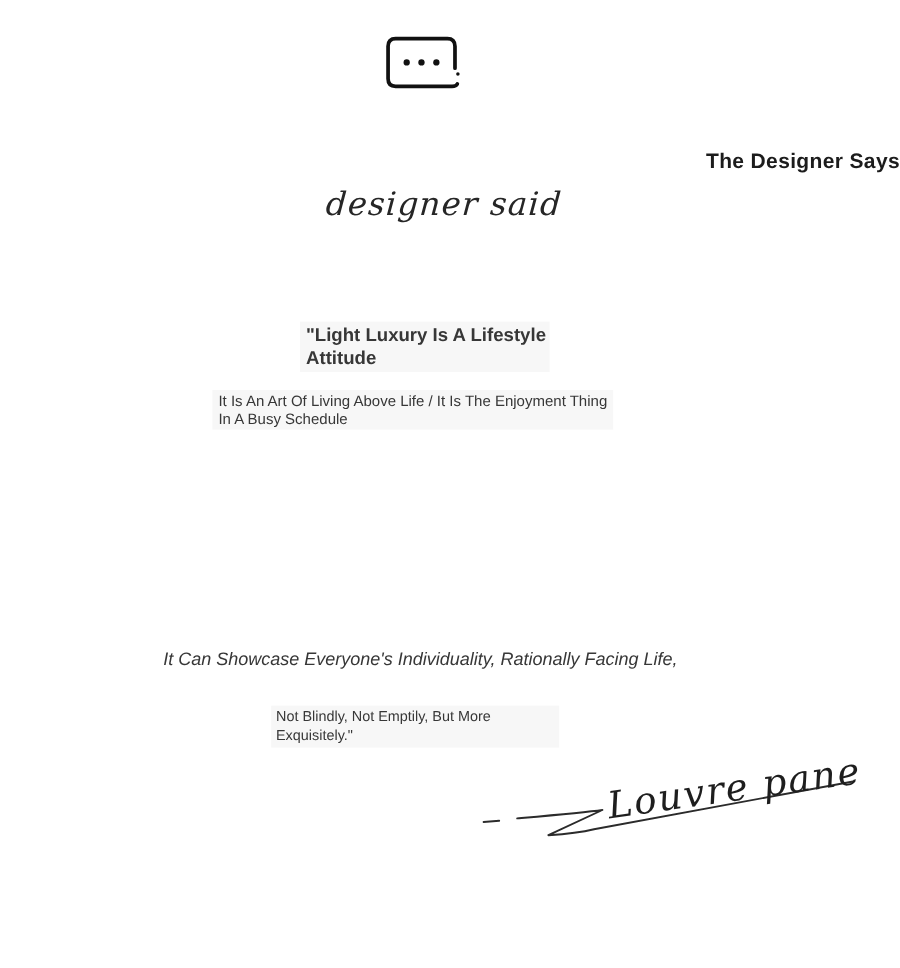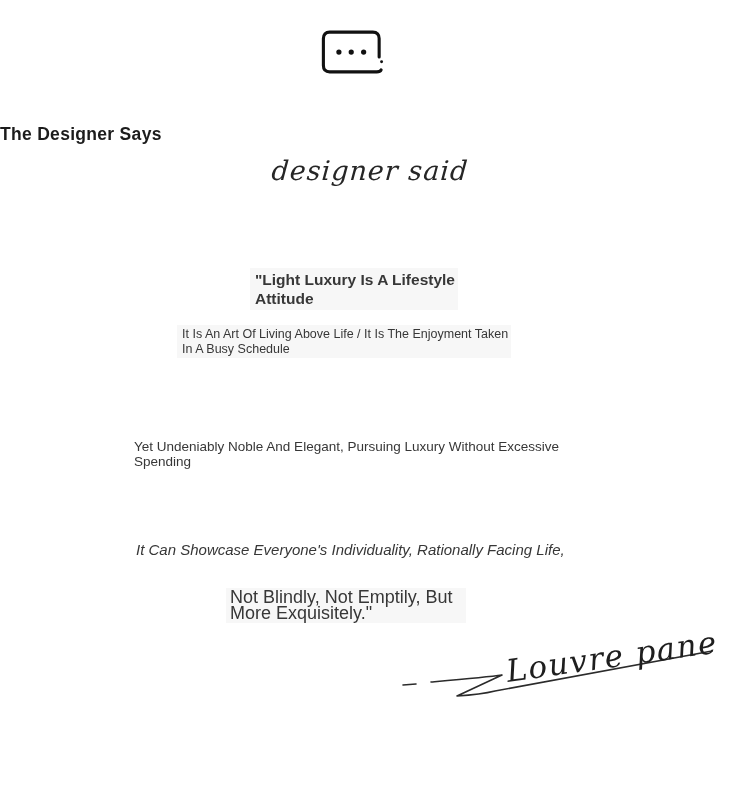--- a/index.html
+++ b/index.html
@@ -11,21 +11,21 @@
     background: #ffffff;
     font-family: "Liberation Sans", sans-serif;
     overflow: hidden;
   }
   .abs { position: absolute; }
 
   
   .bubble-icon { left: 320px; top: 28px; width: 64px; height: 50px; }
   .page-title {
     left: 0; top: 124px; width: 750px;
-    text-align: left;
+    text-align: right;
     font-size: 17.5px; font-weight: 700;
     letter-spacing: 0.3px;
     color: #1c1c1c;
   }
   .script-subtitle {
     left: 0; top: 155px; width: 740px;
     text-align: center;
     font-family: "DejaVu Serif", serif;
     font-style: italic;
     font-size: 27px;
@@ -62,21 +62,21 @@
     font-size: 13.5px; font-weight: 500;
   }
   .q-line4 {
     left: 136px; top: 541px; width: 470px;
     background: transparent;
     font-size: 15px; font-weight: 500; font-style: italic;
   }
   .q-close {
     left: 226px; top: 588px; width: 240px; height: 35px;
     padding: 2px 0 0 4px;
-    font-size: 18px; line-height: 15.5px; font-weight: 500;
+    font-size: 12px; line-height: 15.5px; font-weight: 500;
   }
 
   
   .signature { left: 385px; top: 626px; width: 340px; height: 88px; }
   .sig-text {
     font-family: "DejaVu Serif", serif;
     font-style: italic;
     font-size: 31px;
     letter-spacing: 1.5px;
     fill: #1e1e1e;
@@ -92,22 +92,21 @@
     <circle cx="19.5" cy="24" r="2.7" fill="#111111"></circle>
     <circle cx="32.2" cy="24" r="2.7" fill="#111111"></circle>
     <circle cx="45" cy="24" r="2.7" fill="#111111"></circle>
     <circle cx="63.5" cy="34" r="1.5" fill="#111111"></circle>
   </svg>
 
   <div class="abs page-title">The Designer Says</div>
   <div class="abs script-subtitle">designer said</div>
 
   <div class="abs q q-open">"Light Luxury Is A Lifestyle Attitude</div>
-  <div class="abs q q-sub">It Is An Art Of Living Above Life / It Is The Enjoyment Taken In A Busy Schedule</div>
-  <div class="abs q q-line2">Yet Undeniably Noble And Elegant, Pursuing Luxury Without Excessive Spending</div>
+  <div class="abs q q-sub">It Is An Art Of Living Above Life / It Is The Enjoyment Thing In A Busy Schedule</div>
   <div class="abs q q-line4">It Can Showcase Everyone's Individuality, Rationally Facing Life,</div>
   <div class="abs q q-close">Not Blindly, Not Emptily, But More Exquisitely."</div>
 
   <svg class="abs signature" viewBox="0 0 340 88" xmlns="http://www.w3.org/2000/svg">
     <path d="M 18 59 L 31 58 M 46 56 C 80 53 103 51 117 49 L 72 70 C 88 69 98 68 110 65 L 327 25" stroke="#2b2b2b" stroke-width="1.6" fill="none" stroke-linecap="round" stroke-linejoin="round"></path>
     <text class="sig-text" transform="translate(123 56) rotate(-8)">Louvre pane</text>
   </svg>
 
 </div>
 

